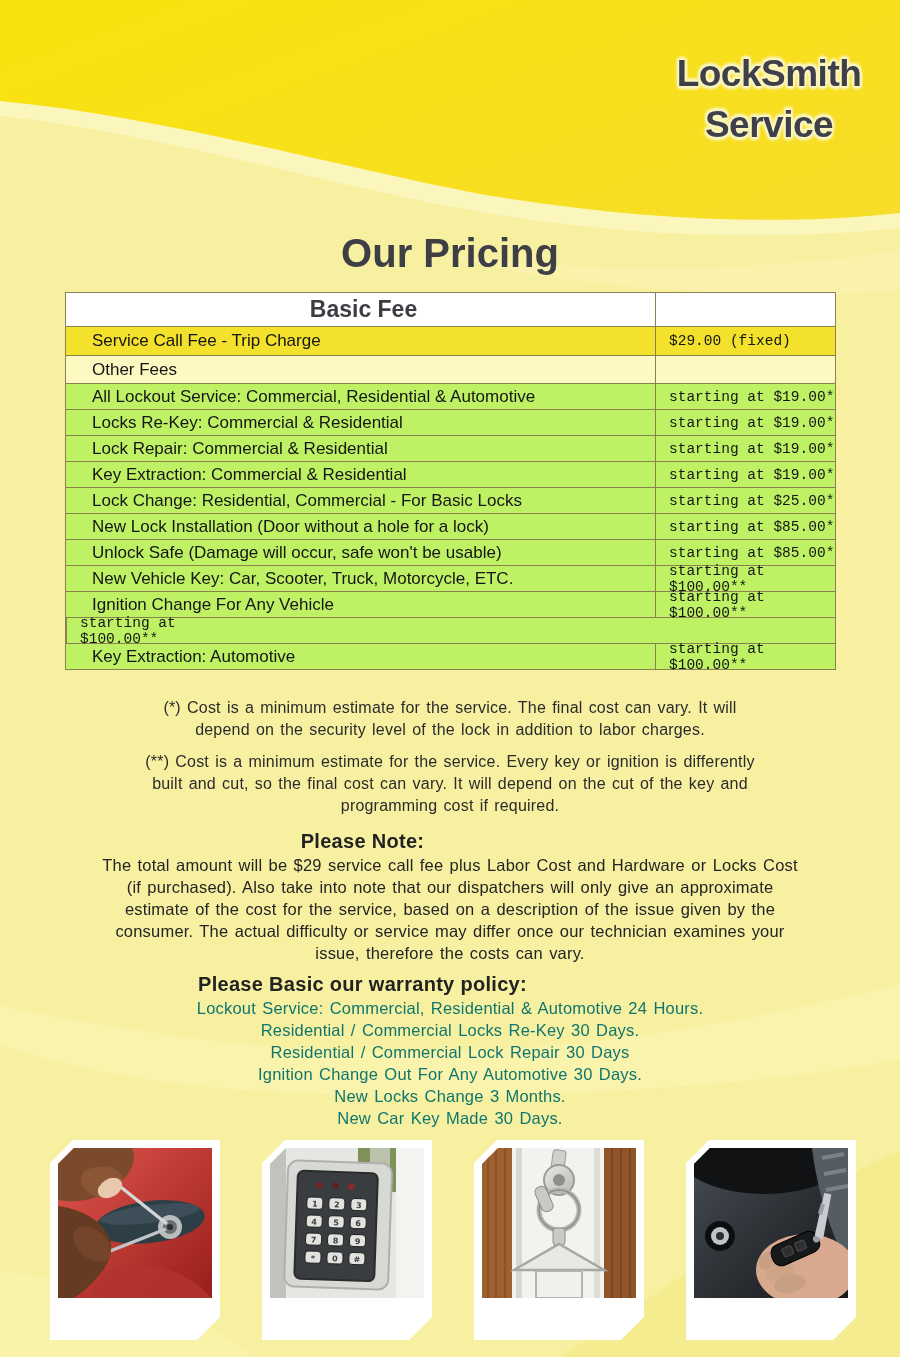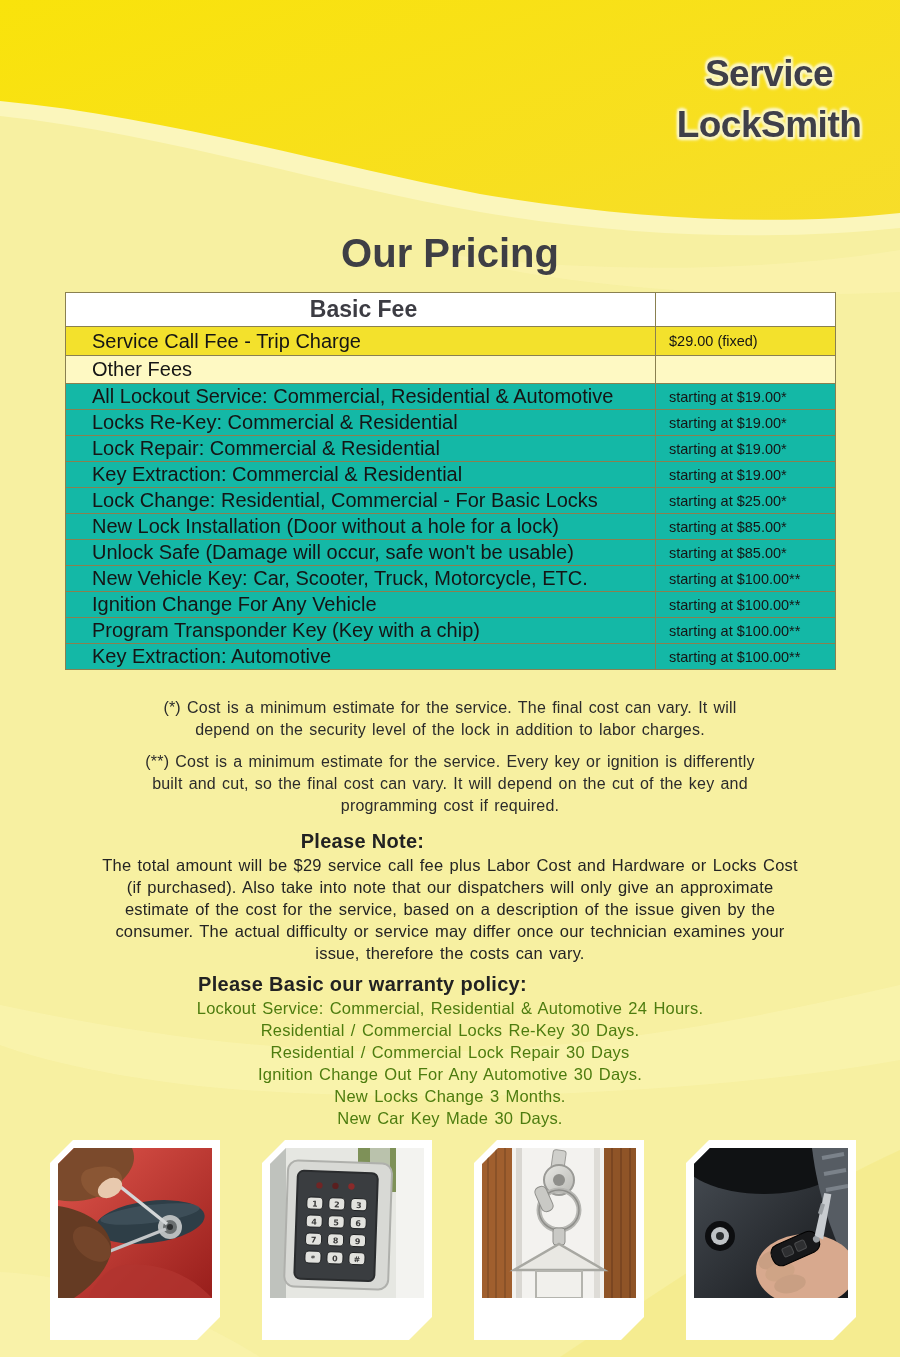--- a/index.html
+++ b/index.html
@@ -26,36 +26,36 @@
   }
   .t-row{display:flex;box-sizing:border-box;align-items:center;border-top:1px solid #8A8050;}
   .t-row:first-child{border-top:none;}
   .t-row .c-label{flex:1 1 auto;padding-left:26px;box-sizing:border-box;align-self:stretch;display:flex;align-items:center;}
   .t-row .c-price{width:180px;flex:0 0 180px;padding-left:13px;box-sizing:border-box;border-left:1px solid #8A8050;align-self:stretch;display:flex;align-items:center;}
   .t-head{height:33px;background:#ffffff;}
   .t-head .c-label{justify-content:center;padding-left:6px;font-weight:bold;font-size:23px;color:#3C3C43;}
   .t-head .c-price{background:#ffffff;}
   .t-basic{height:29px;background:#F3E12C;}
   .t-other-head{height:28px;background:#fef9c3;}
-  .t-data{height:26px;background:#14b8a6;gap:20px;}
-  .c-label{font-size:20px;color:#151515;}
-  .c-price{font-family:Liberation Sans, sans-serif;font-size:14.5px;color:#151515;}
+  .t-data{height:26px;background:#bef264;gap:20px;}
+  .c-label{font-size:17px;color:#151515;}
+  .c-price{font-family:Liberation Mono, monospace;font-size:14.5px;color:#151515;}
   
   .footnote{position:absolute;left:0;width:900px;text-align:center;z-index:3;
     font-size:16px;line-height:22px;color:#2B2B2B;white-space:pre-line;letter-spacing:0.2px;word-spacing:1.5px;}
   .fn1{top:697px;}
   .fn2{top:751px;}
   .note-heading{position:absolute;left:0;width:725px;text-align:center;z-index:3;
     font-weight:bold;font-size:20px;color:#222;letter-spacing:0.3px;}
   .nh1{top:830px;}
   .note-body{position:absolute;top:854px;left:0;width:900px;text-align:center;z-index:3;
     font-size:16.5px;line-height:22px;color:#242424;white-space:pre-line;letter-spacing:0.2px;word-spacing:1.5px;}
   .nh2{top:973px;}
   .warranty-list{position:absolute;top:997px;left:0;width:900px;z-index:3;margin:0;padding:0;list-style:none;text-align:center;}
-  .warranty-list li{font-size:16.5px;line-height:22px;color:#4d7c0f;letter-spacing:0.2px;word-spacing:1.5px;}
+  .warranty-list li{font-size:16.5px;line-height:22px;color:#0f766e;letter-spacing:0.2px;word-spacing:1.5px;}
   
   .photos{position:absolute;top:1140px;left:50px;width:808px;display:flex;gap:42px;z-index:3;}
   .photo-card{
     width:170px;height:200px;background:#fff;position:relative;
     clip-path:polygon(23px 0,100% 0,100% calc(100% - 23px),calc(100% - 23px) 100%,0 100%,0 23px);
     filter:drop-shadow(0 3px 2px rgba(120,110,40,0.35));
   }
   .photo-card .ph{
     position:absolute;top:8px;left:8px;width:154px;height:150px;overflow:hidden;
     clip-path:polygon(16px 0,100% 0,100% 100%,0 100%,0 16px);
@@ -80,22 +80,22 @@
         <stop offset="1" stop-color="#F6DC30"></stop>
       </linearGradient>
     </defs>
     <rect width="900" height="330" fill="url(#hdrg)"></rect>
     <path d="M0,101 C160,116 320,163 480,194 C640,221 780,226 900,213 L900,330 L0,330 Z" fill="#FBF6BC"></path>
     <path d="M0,116 C160,133 320,184 480,212 C640,239 780,240 900,228 L900,330 L0,330 Z" fill="#F7F0A1"></path>
     <path d="M430,252 C610,278 790,268 900,250 L900,292 C740,300 560,288 430,252 Z" fill="#FAF3AC" opacity="0.8"></path>
   </svg>
 
   <div class="logo">
+    <div>LockSmith</div>
     <div>Service</div>
-    <div>LockSmith</div>
   </div>
 
   <div class="page-title">Our Pricing</div>
 
   <div class="pricing">
     <div class="t-row t-head">
       <div class="c-label">Basic Fee</div>
       <div class="c-price"></div>
     </div>
     <div class="t-row t-basic">
@@ -136,21 +136,20 @@
     </div>
     <div class="t-row t-data">
       <div class="c-label">New Vehicle Key: Car, Scooter, Truck, Motorcycle, ETC.</div>
       <div class="c-price">starting at $100.00**</div>
     </div>
     <div class="t-row t-data">
       <div class="c-label">Ignition Change For Any Vehicle</div>
       <div class="c-price">starting at $100.00**</div>
     </div>
     <div class="t-row t-data">
-      <div class="c-label">Program Transponder Key (Key with a chip)</div>
       <div class="c-price">starting at $100.00**</div>
     </div>
     <div class="t-row t-data">
       <div class="c-label">Key Extraction: Automotive</div>
       <div class="c-price">starting at $100.00**</div>
     </div>
   </div>
 
   <div class="footnote fn2">(**) Cost is a minimum estimate for the service. Every key or ignition is differently
 built and cut, so the final cost can vary. It will depend on the cut of the key and

